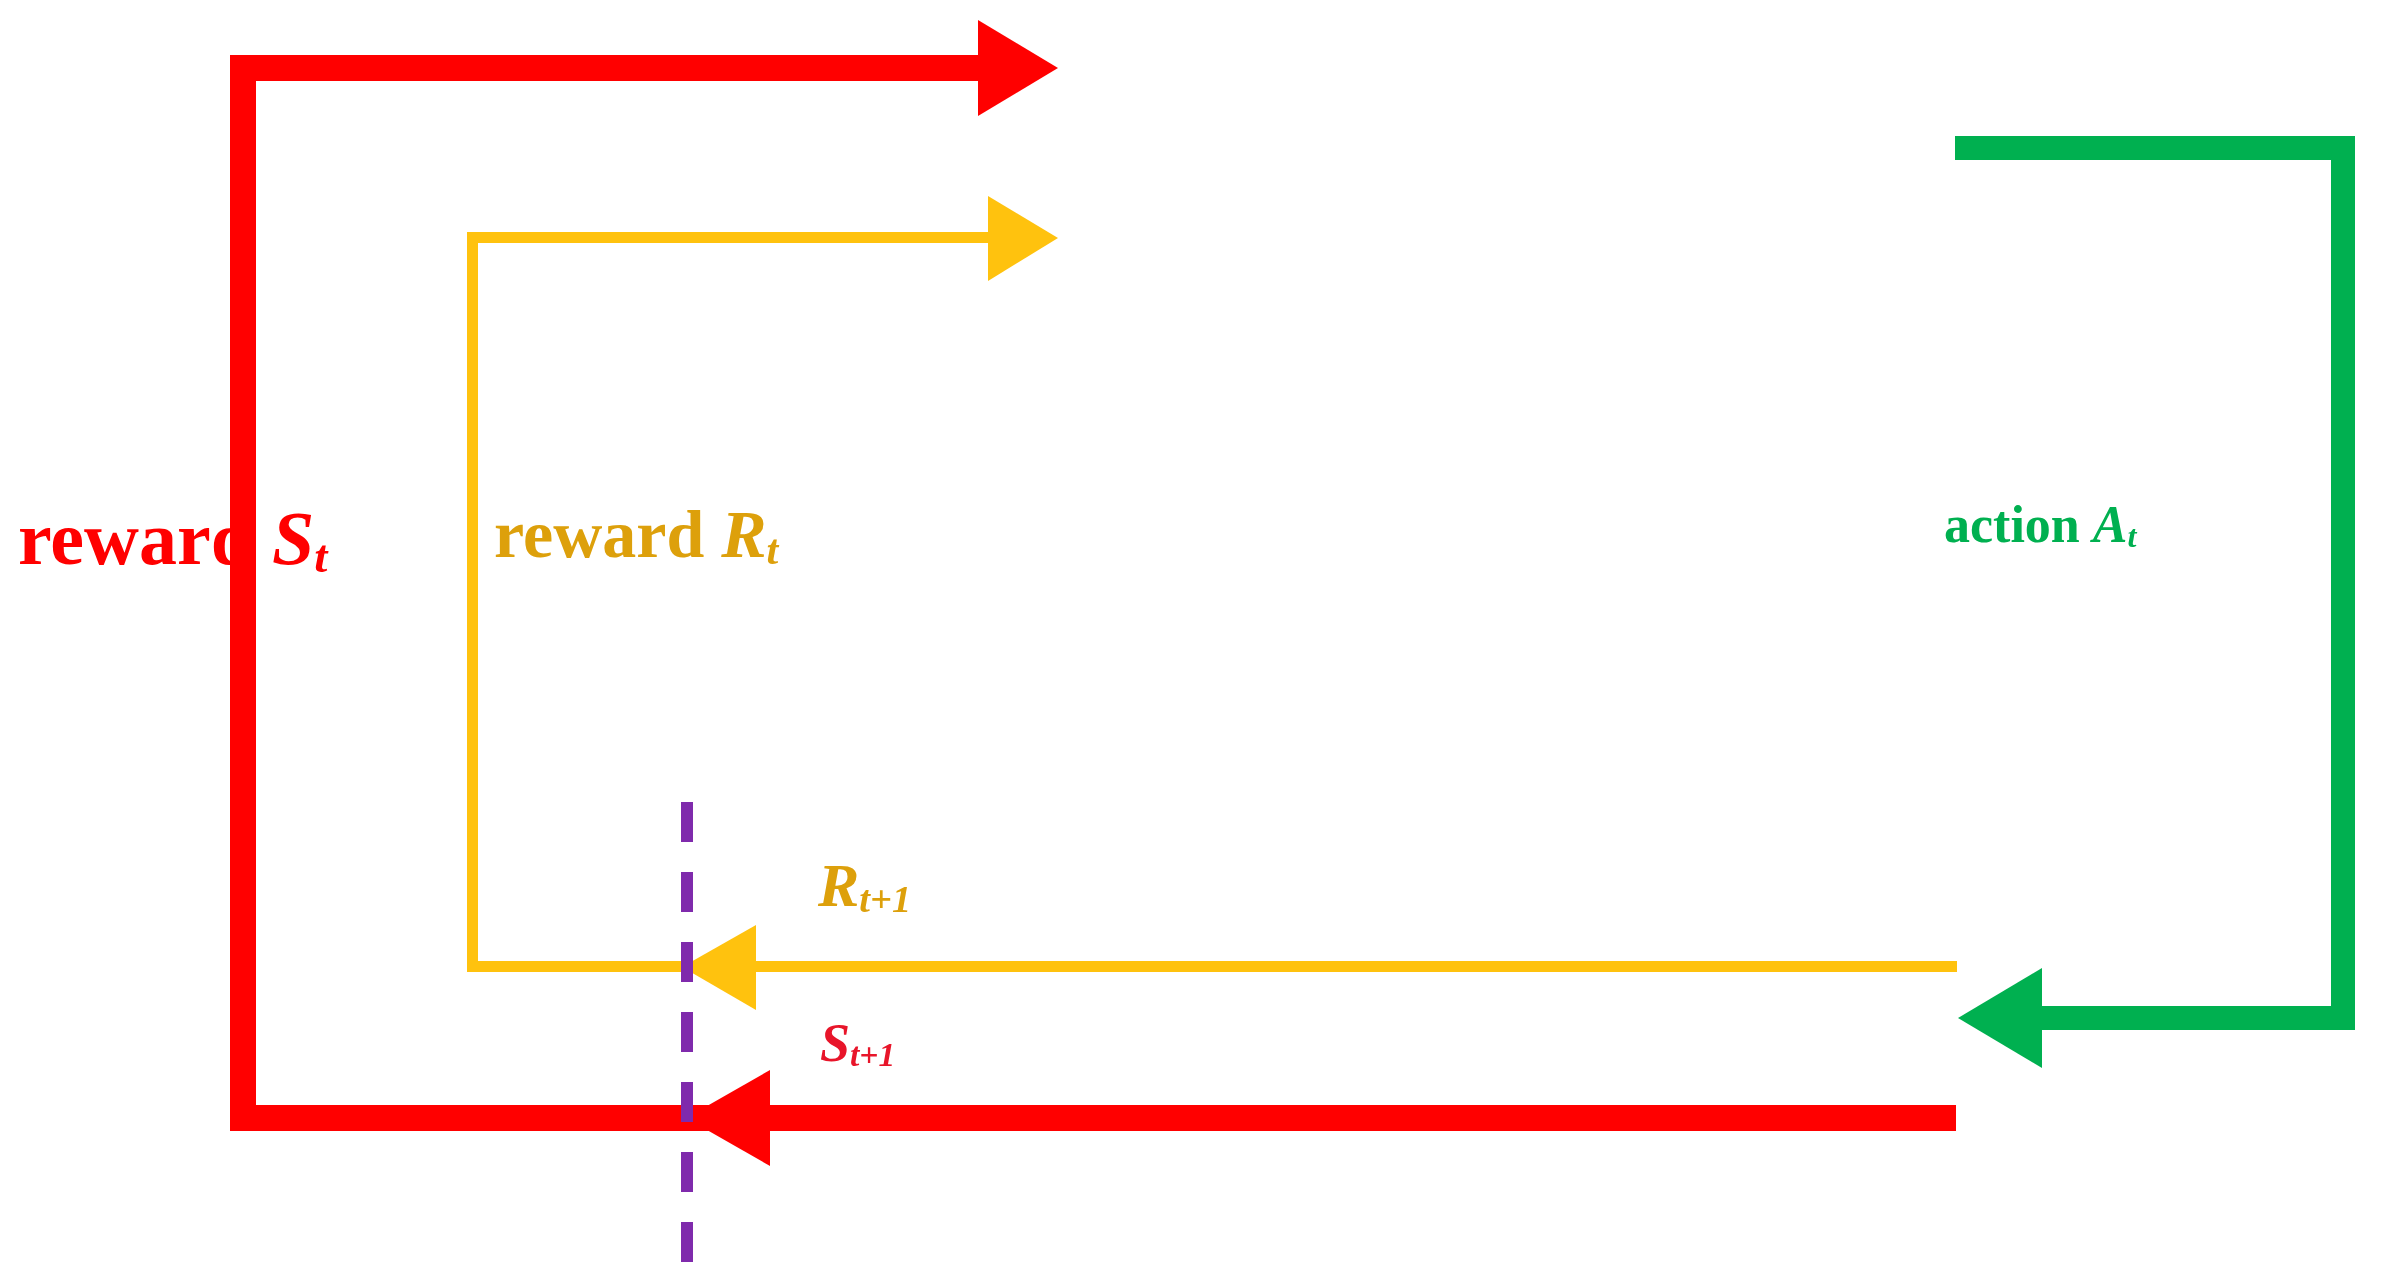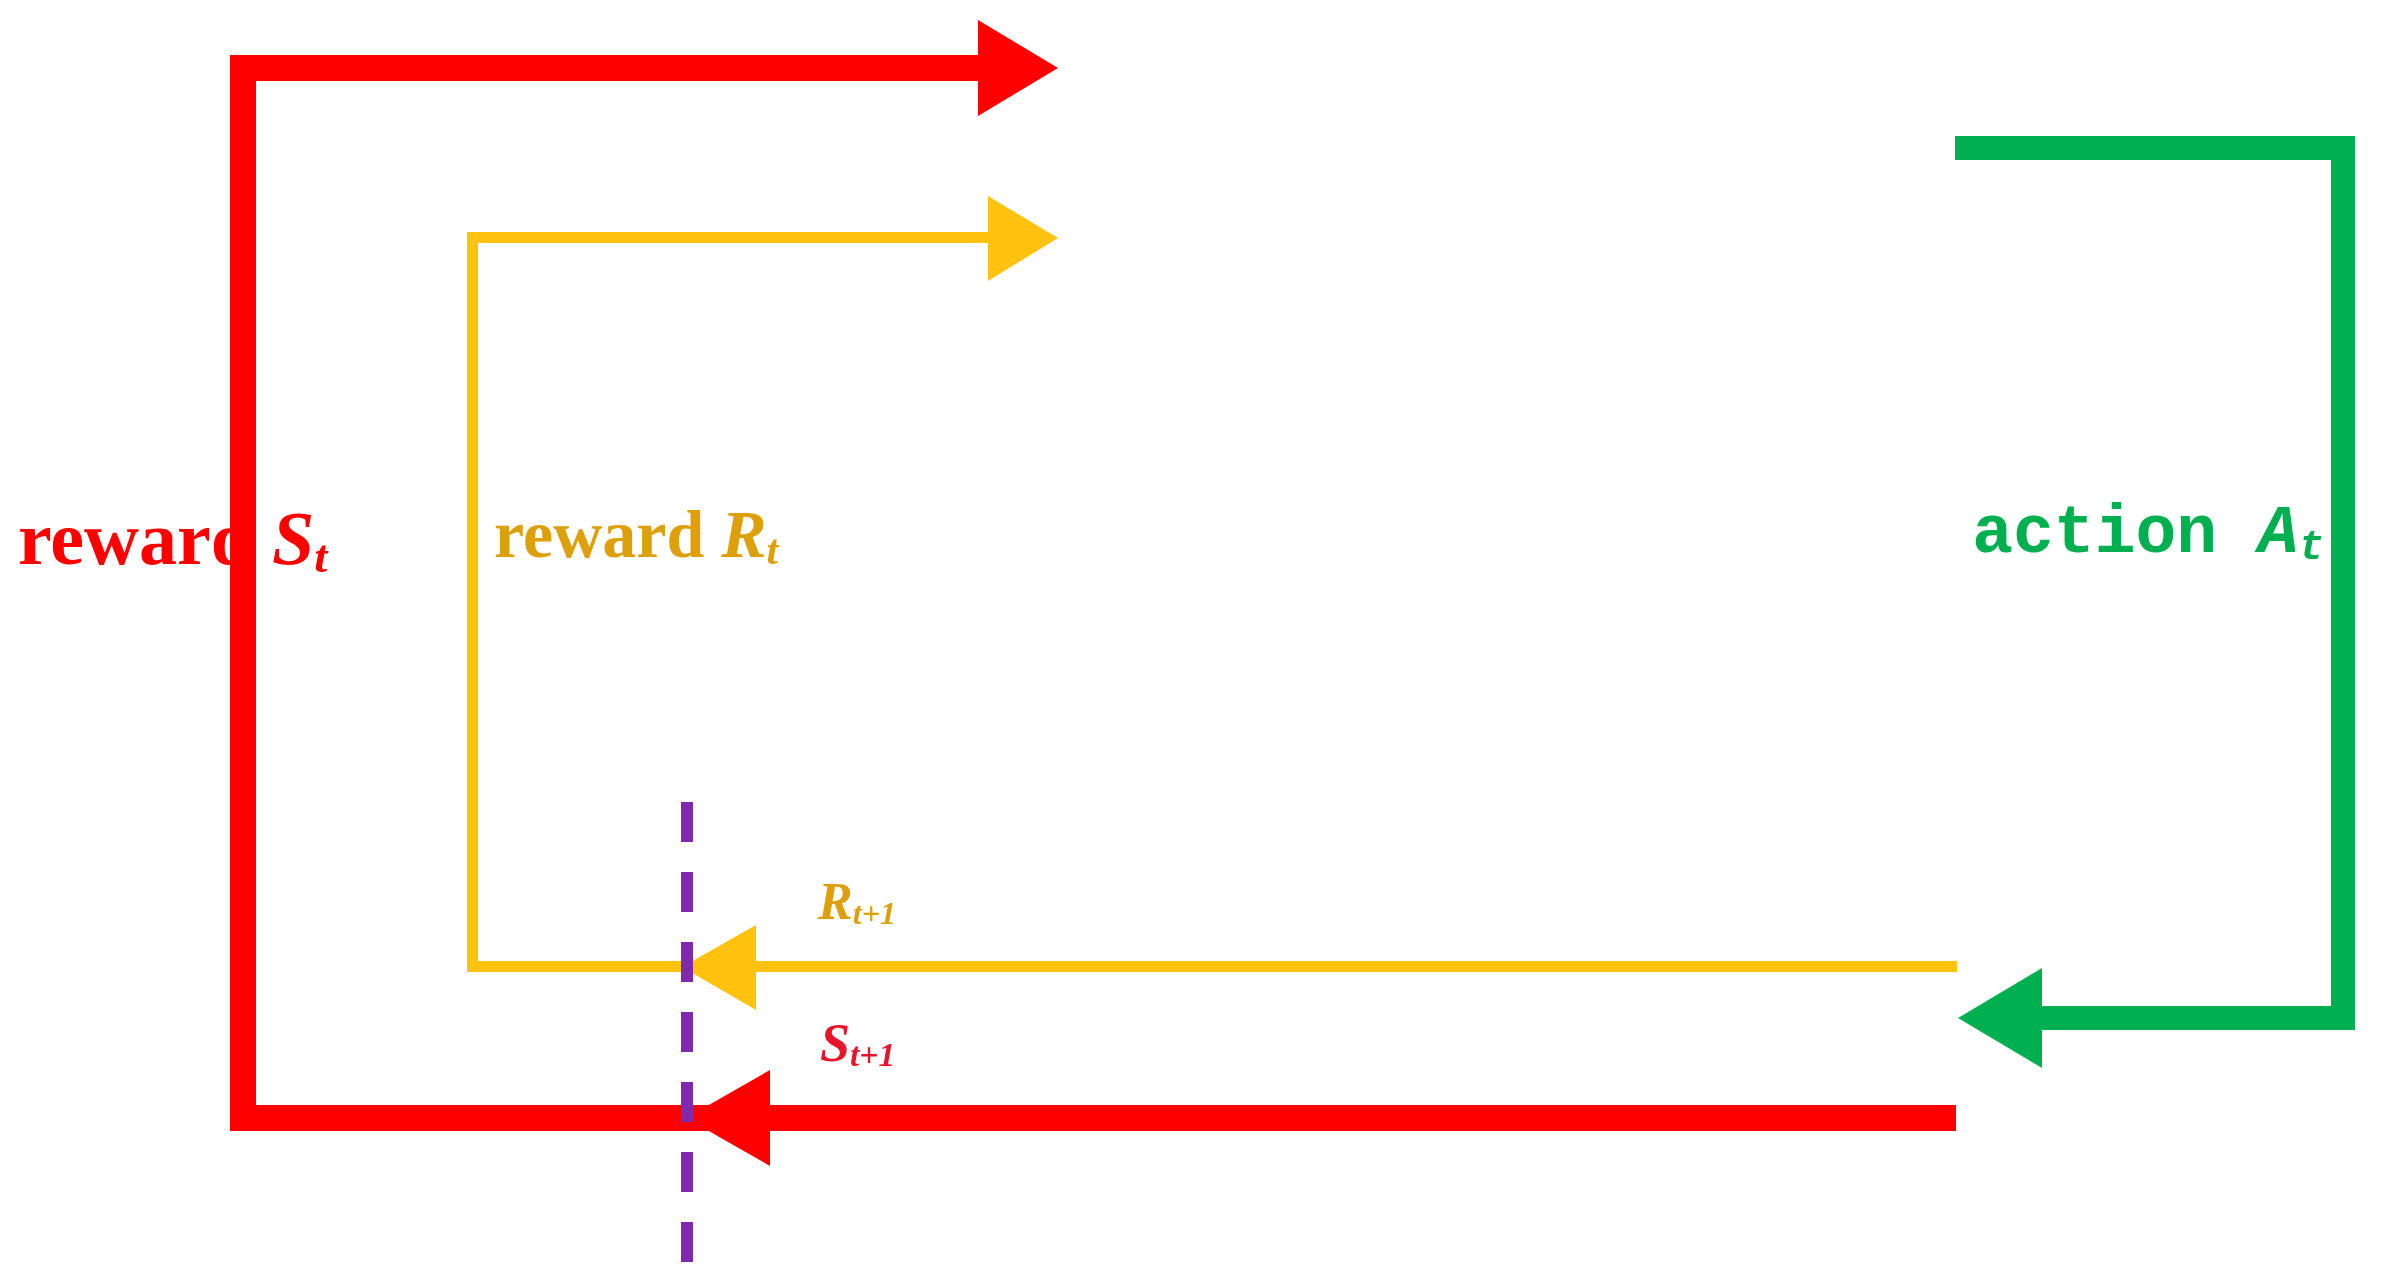--- a/index.html
+++ b/index.html
@@ -71,29 +71,28 @@
     font-size: 76px;
   }
   #label-reward {
     left: 494px;
     top: 495px;
     font-size: 68px;
   }
   #label-action {
     left: 1944px;
     top: 495px;
-    font-size: 68px;
+    font-size: 52px;
     width: 380px;
-    text-align: right;
-    font-family: Liberation Mono, monospace;
+    text-align: left;
   }
   #label-reward-next {
     left: 818px;
-    top: 872px;
-    font-size: 52px;
+    top: 850px;
+    font-size: 62px;
   }
   #label-state-next {
     left: 820px;
     top: 1012px;
     font-size: 54px;
   }
 </style>
 </head>
 <body>
 

